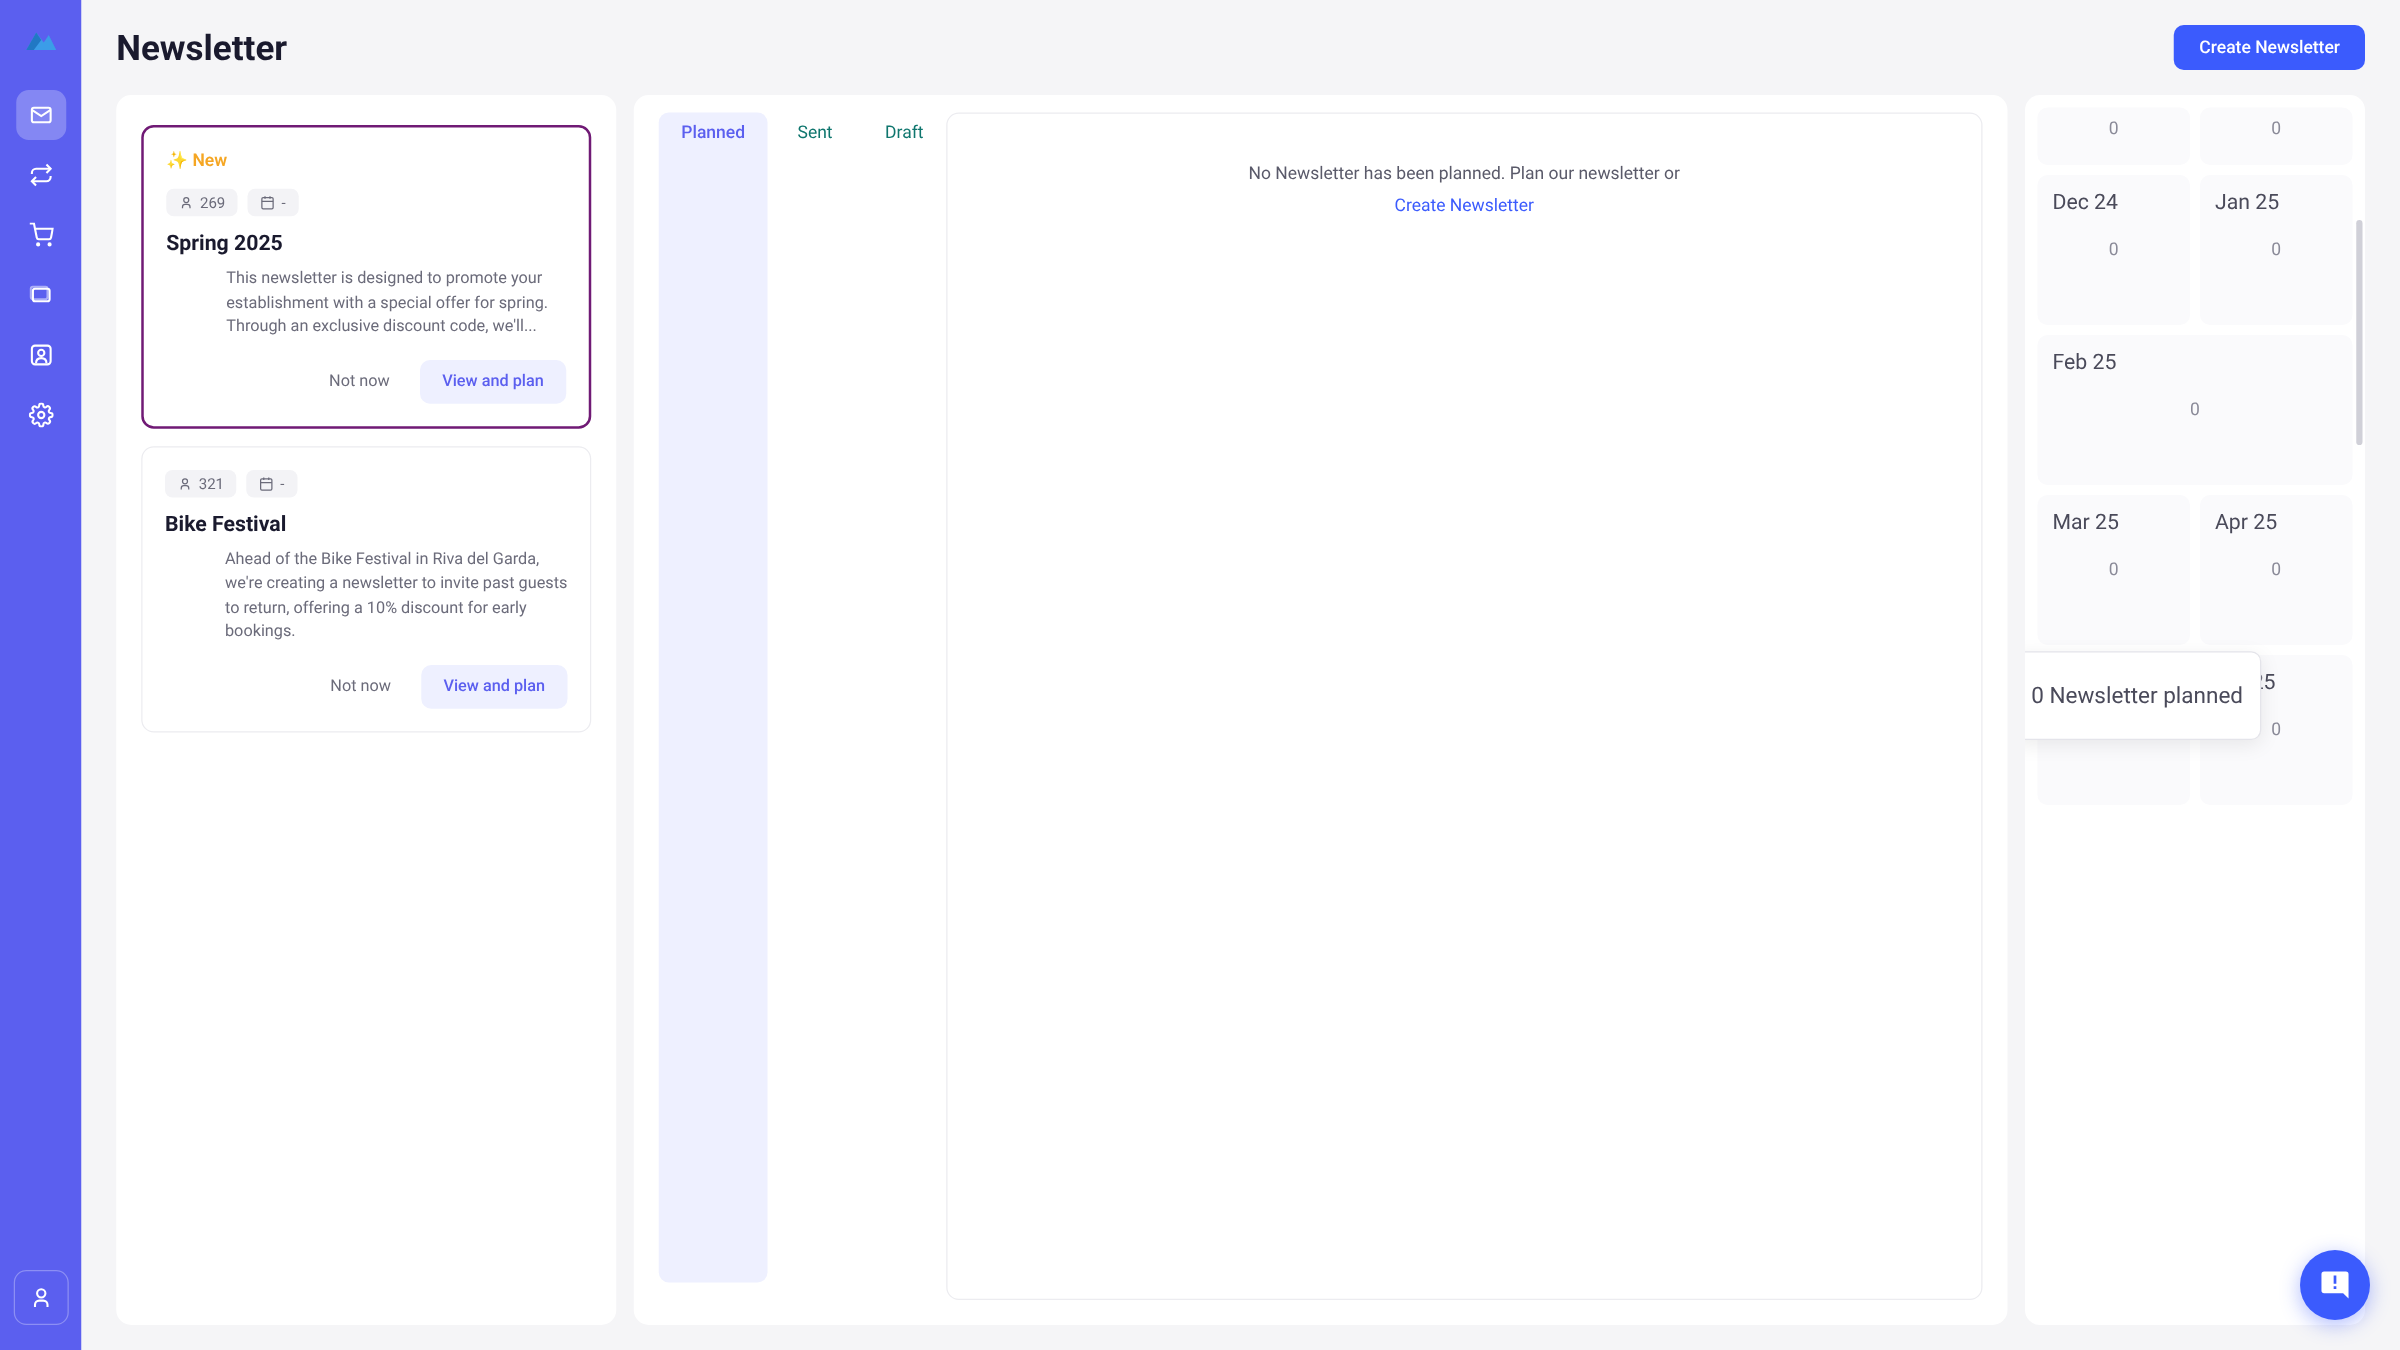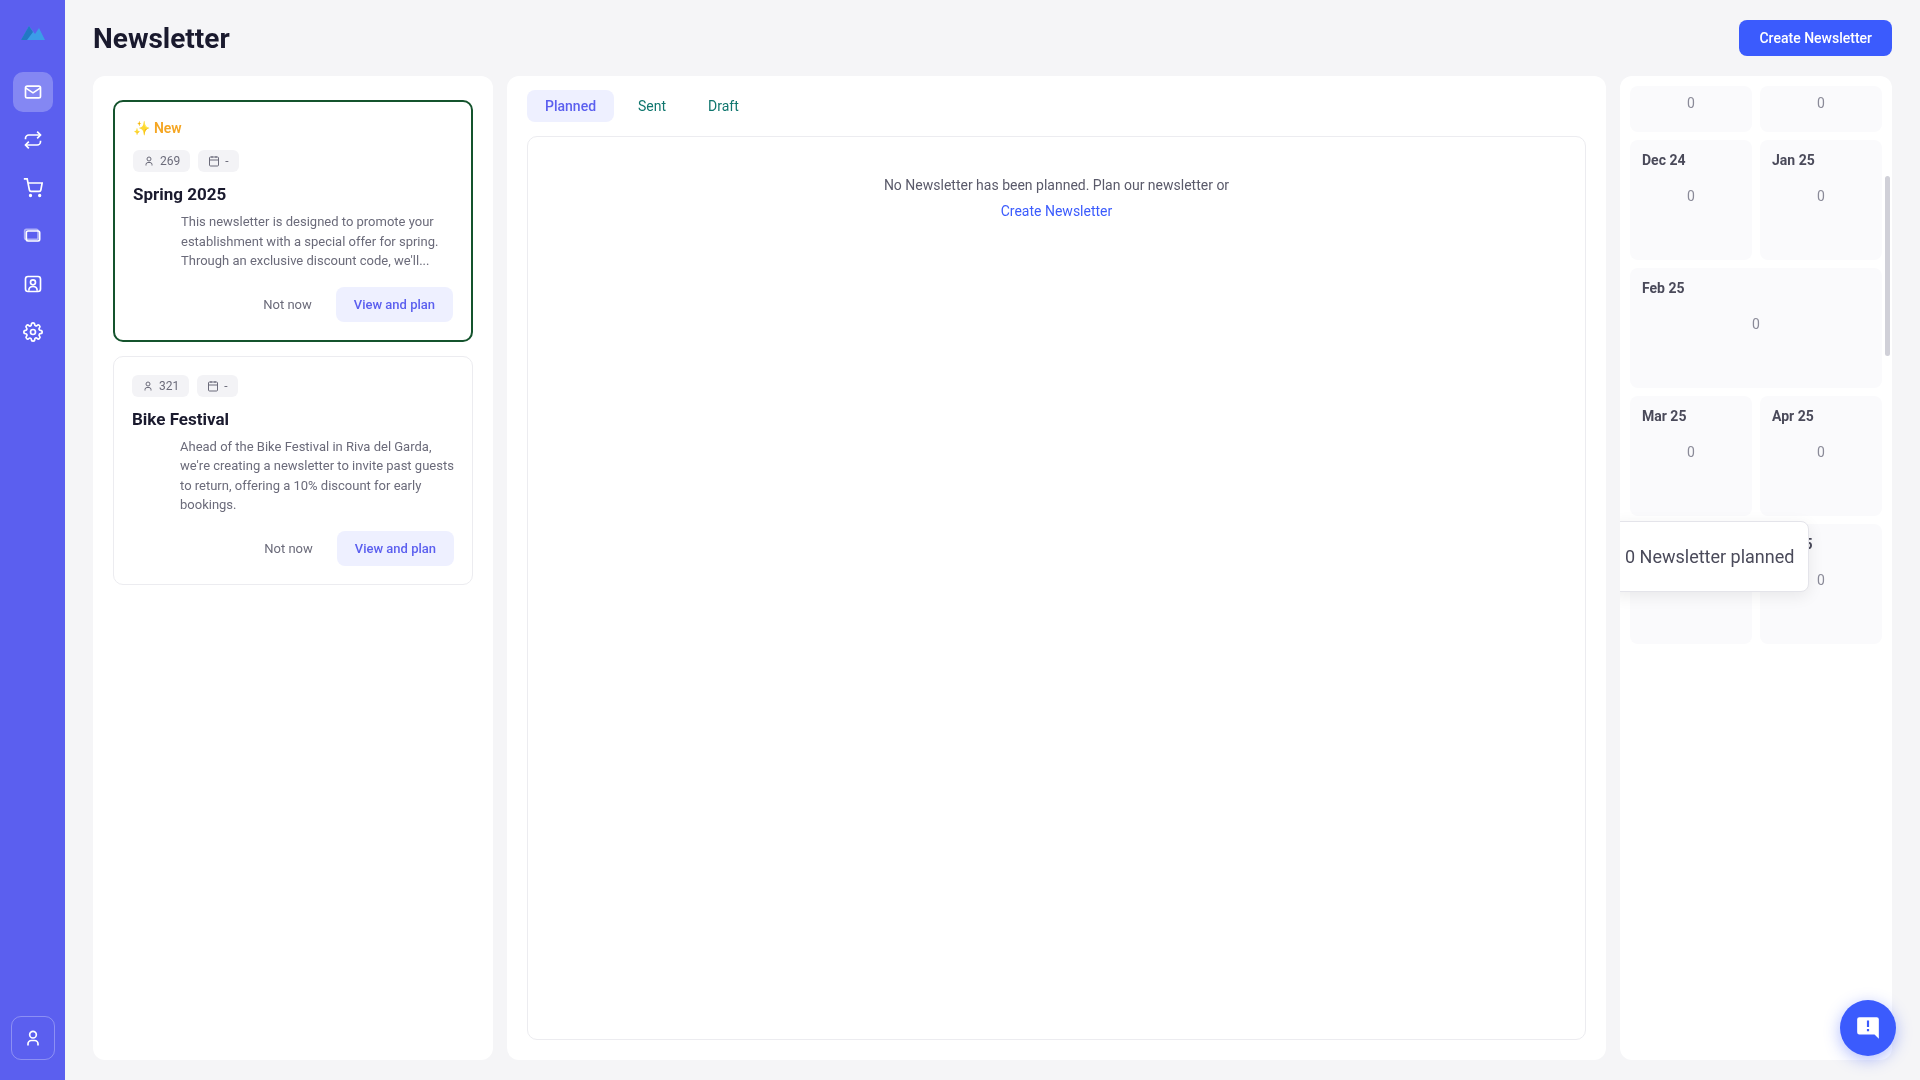--- a/index.html
+++ b/index.html
@@ -122,21 +122,21 @@
       margin-bottom: 18px;
     }
     .suggestion-card {
       background: white;
       border: 1px solid #ececf0;
       border-radius: 10px;
       padding: 18px;
       margin-bottom: 14px;
     }
     .suggestion-card.highlighted {
-      border: 2px solid #14532d;
+      border: 2px solid #701a75;
       position: relative;
     }
     .new-badge {
       color: #f5a623;
       font-size: 14px;
       font-weight: 600;
       margin-bottom: 14px;
     }
     .card-meta {
       display: flex;
@@ -189,21 +189,21 @@
       font-weight: 500;
       cursor: pointer;
       border-radius: 8px;
     }
     .center-panel {
       flex: 1;
       background: white;
       border-radius: 12px;
       padding: 14px 20px 20px;
       display: flex;
-      flex-direction: column;
+      flex-direction: row;
     }
     .tabs {
       display: flex;
       gap: 6px;
       margin-bottom: 14px;
     }
     .tab {
       padding: 8px 18px;
       border-radius: 8px;
       font-size: 14px;
@@ -259,22 +259,22 @@
     }
     .month-cell.full {
       flex: 1 1 100%;
     }
     .month-cell.cut {
       height: 46px;
       padding-top: 0;
       justify-content: center;
     }
     .month-label {
-      font-size: 14px;
-      font-weight: 700;
+      font-size: 17px;
+      font-weight: 400;
       color: #4a4a5a;
       margin-bottom: 20px;
     }
     .month-count {
       font-size: 14px;
       color: #8a8a98;
       text-align: center;
     }
     .tooltip {
       position: absolute;

